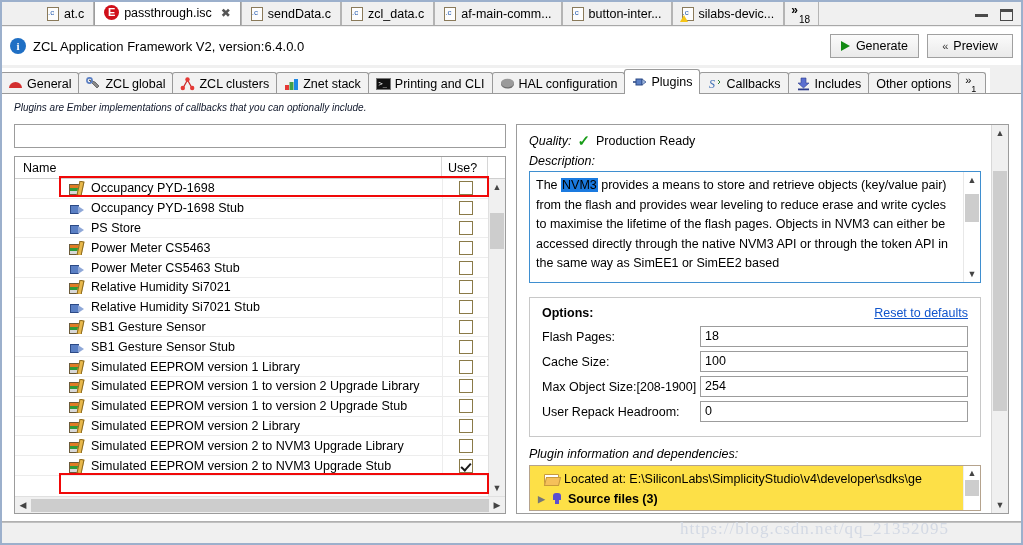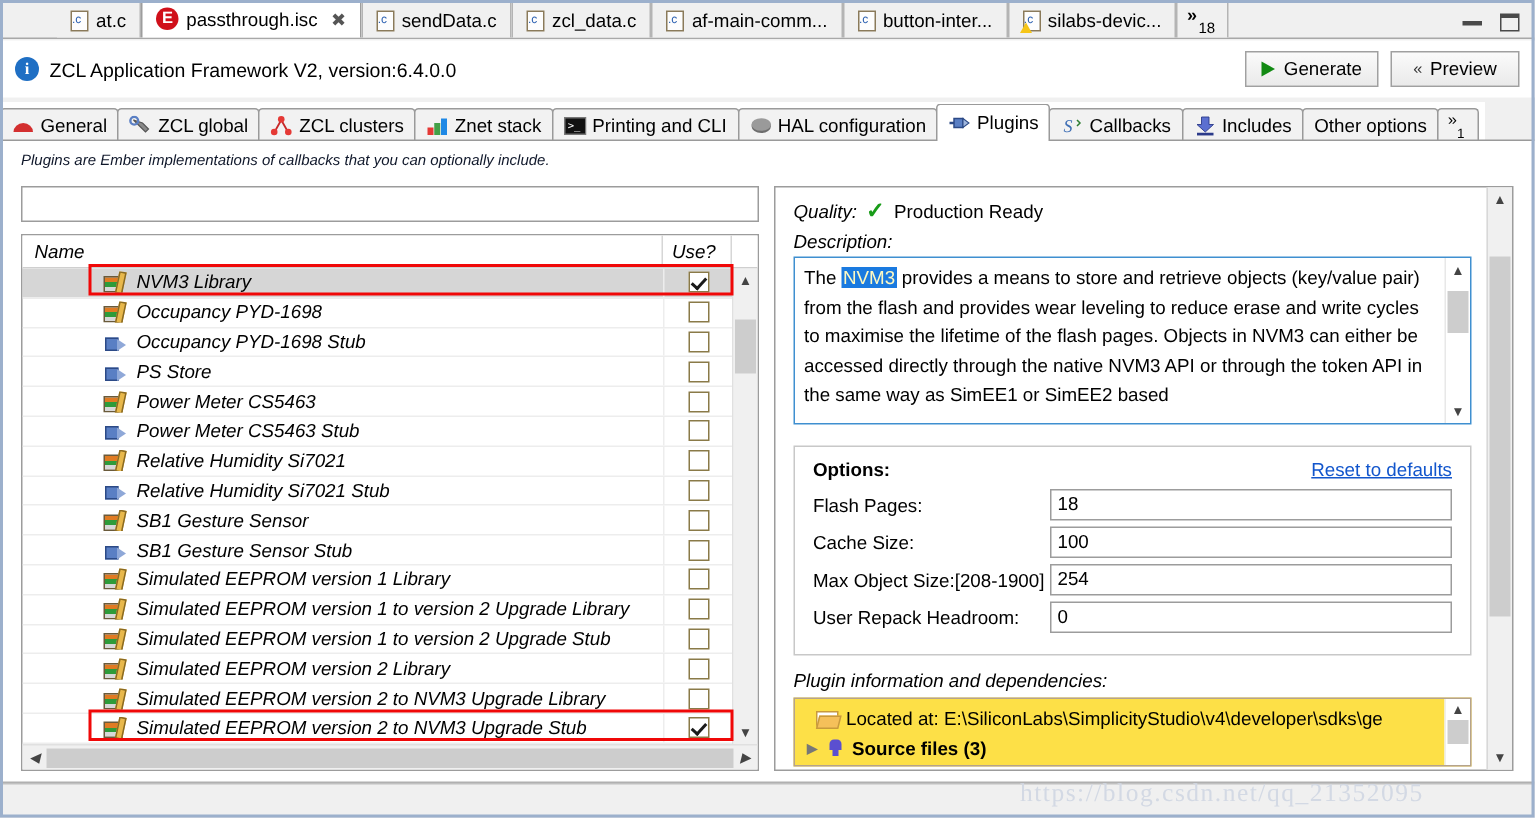--- a/index.html
+++ b/index.html
@@ -196,21 +196,21 @@
     border-bottom: 1px solid #b0b0b0;
   }
   .intro-text {
     position: absolute; left: 14px; top: 8px;
     font-style: italic; font-size: 10px; color: #0f172a;
   }
 
   
   .leftpane {
     position: absolute; left: 14px; top: 30px;
-    width: 452px; height: 390px; font-style: italic;
+    width: 452px; height: 390px;
   }
   .filterbox {
     width: 492px; height: 24px;
     border: 1px solid #9c9c9c;
     background: #fff;
     padding: 0 4px;
     font-size: 12.5px;
     line-height: 22px;
     color: #333;
   }
@@ -383,21 +383,21 @@
     height: 112px;
     display: flex;
   }
   .desc-text {
     flex: 1 1 auto;
     padding: 4px 6px 0 6px;
     font-size: 12.5px;
     line-height: 19.5px;
     overflow: hidden;
   }
-  .hl { background: #1a7ae0; color: #fef9c3; padding: 0 1px; }
+  .hl { background: #1a7ae0; color: #000000; padding: 0 1px; }
   .opts-fieldset {
     margin-top: 14px;
     border: 1px solid #c8c8c8;
     padding: 8px 12px 10px 12px;
   }
   .opts-head {
     display: flex; align-items: baseline; justify-content: space-between;
     margin-bottom: 6px;
   }
   .opts-head .t { font-weight: bold; font-size: 12.5px; }
@@ -651,29 +651,20 @@
       <div class="filterbox" title=""></div>
 
       <div class="listwrap">
         <div class="lheader">
           <div class="hcell name">Name</div>
           <div class="hcell use">Use?</div>
           <div class="hcell spacer"></div>
         </div>
         <div class="lbody">
           <div class="rows" id="plugin-rows">
-              <div class="row selected">
-                <div class="rname">
-                  <span class="ic-lib"></span>
-                  <span>NVM3 Library</span>
-                </div>
-                <div class="ruse">
-                  <span class="chk on"></span>
-                </div>
-              </div>
               <div class="row">
                 <div class="rname">
                   <span class="ic-lib"></span>
                   <span>Occupancy PYD-1698</span>
                 </div>
                 <div class="ruse">
                   <span class="chk"></span>
                 </div>
               </div>
               <div class="row">

